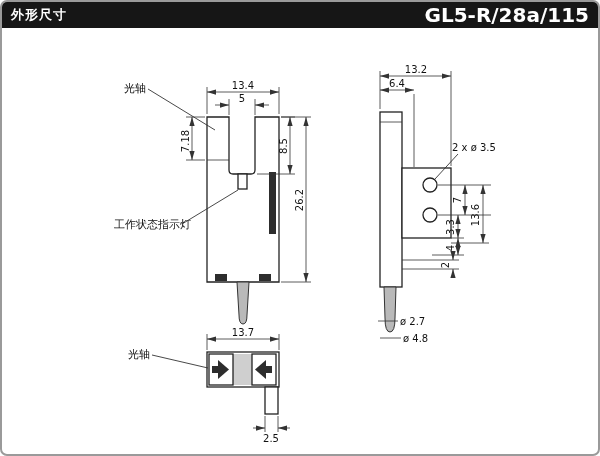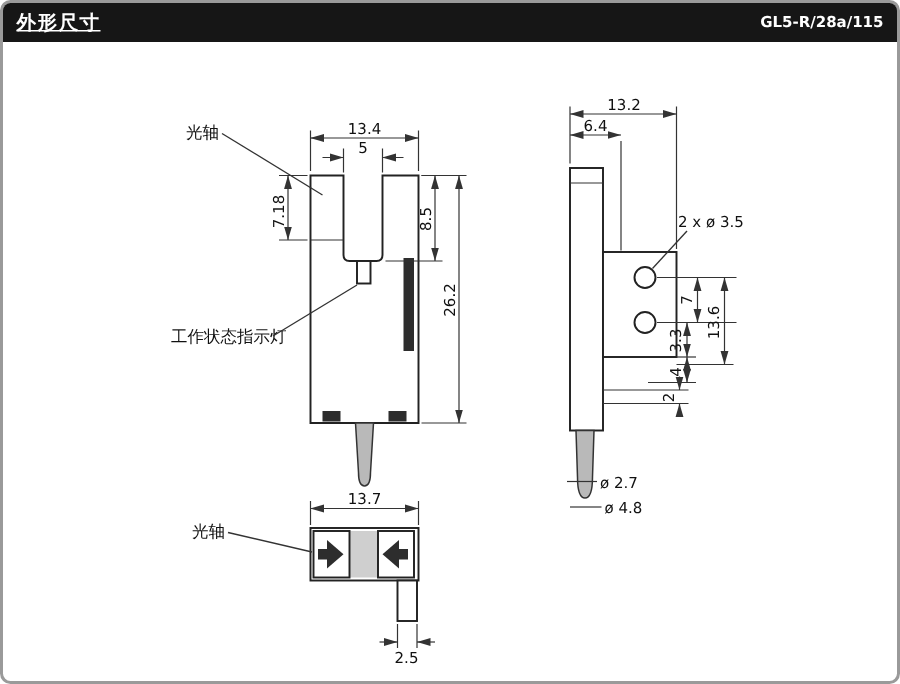--- a/index.html
+++ b/index.html
@@ -7,22 +7,22 @@
     width:600px;height:456px;box-sizing:border-box;
     border:2px solid #9a9a9a;border-radius:7px;overflow:hidden;
     background:#fff;position:relative;
     font-family:"DejaVu Sans", sans-serif;
   }
   .header{
     height:26px;background:#161616;color:#fff;
     display:flex;align-items:center;justify-content:space-between;
     padding:0 9px;
   }
-  .header .title{font-size:13px;font-weight:bold;letter-spacing:1px;text-decoration:underline;}
-  .header .model{font-size:10px;font-weight:bold;}
+  .header .title{font-size:13px;font-weight:bold;letter-spacing:1px;}
+  .header .model{font-size:20px;font-weight:bold;}
   svg{display:block;}
   .outline{fill:#ffffff;stroke:#222;stroke-width:1.3;}
   .thin{stroke:#333;stroke-width:0.8;fill:none;}
   .dim{stroke:#333;stroke-width:0.8;fill:none;}
   .leader{stroke:#333;stroke-width:0.9;fill:none;}
   .dimtext{font-size:10px;fill:#111;}
   .cjk{font-size:11px;fill:#111;}
   .dark{fill:#2d2d2d;stroke:none;}
   .cable{fill:#b9b9b9;stroke:#333;stroke-width:1;}
 </style>

